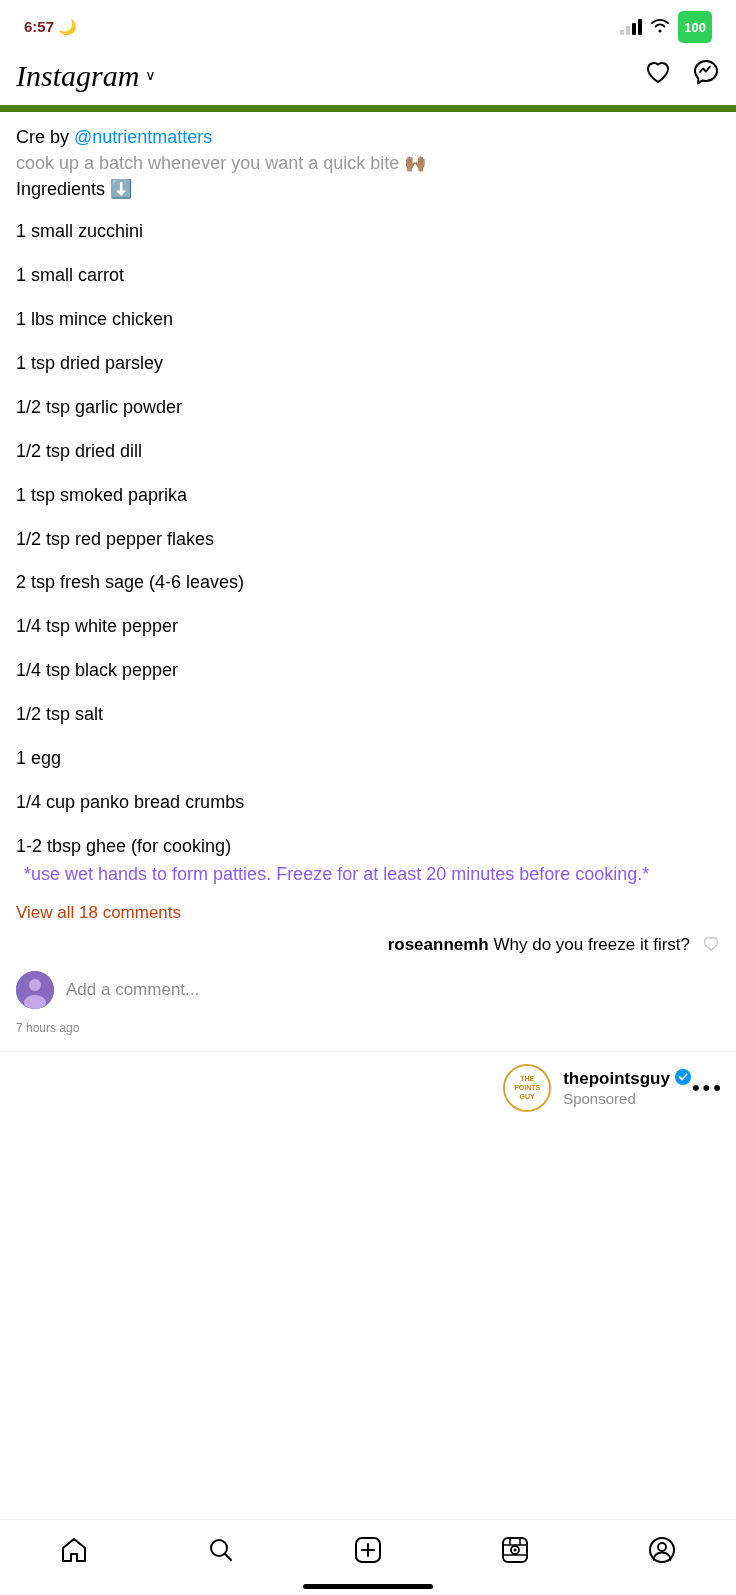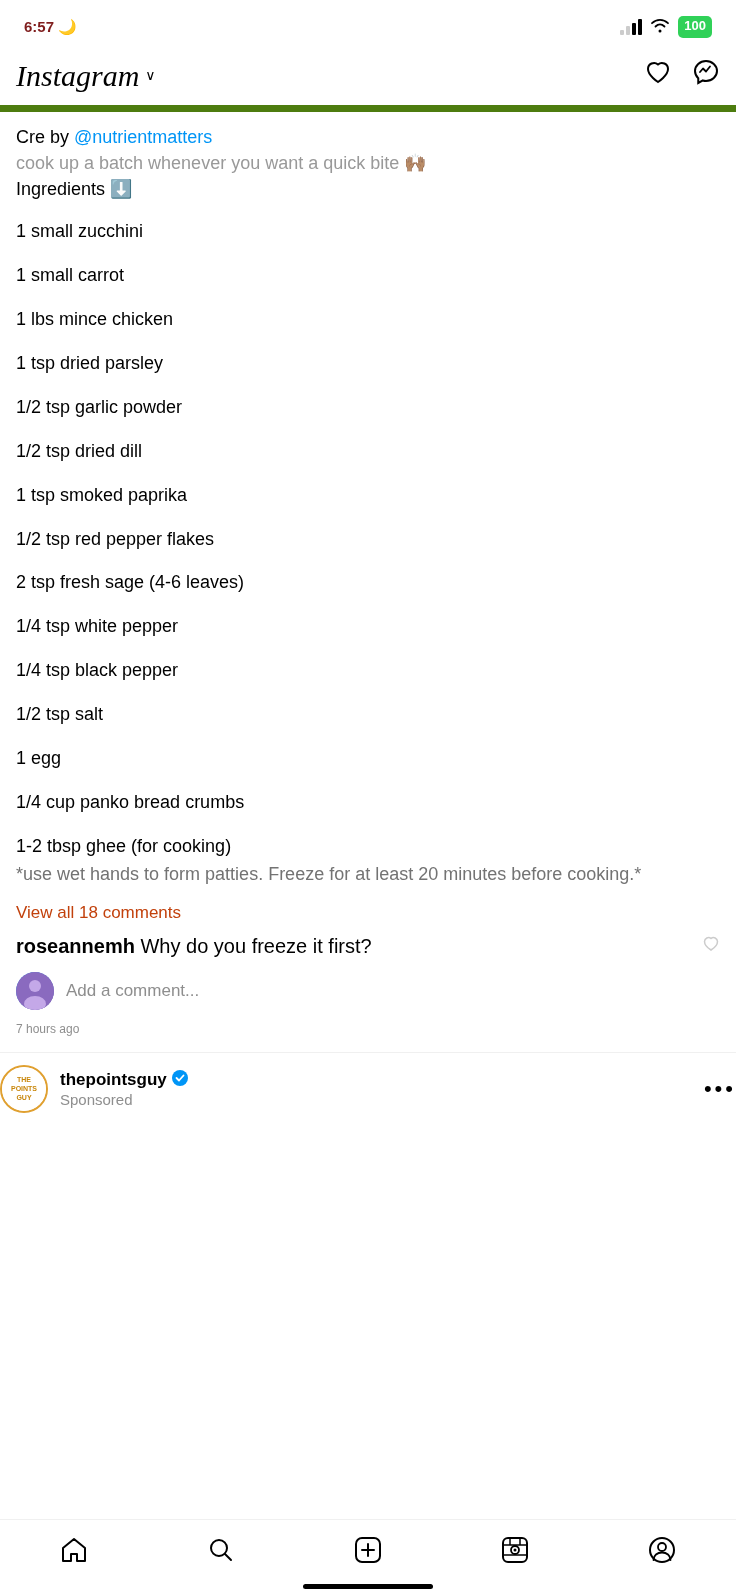--- a/index.html
+++ b/index.html
@@ -45,27 +45,28 @@
     .signal-bar.weak { height: 5px; background: #ccc; }
     .signal-bar.med { height: 9px; background: #ccc; }
     .signal-bar.strong { height: 12px; }
     .signal-bar.full { height: 16px; }
     .wifi-icon {
       font-size: 16px;
       color: #000;
     }
     .battery {
       display: inline-flex;
+      align-items: center;
       background: #30d158;
       border-radius: 5px;
       padding: 2px 6px;
       font-size: 13px;
       font-weight: 700;
       color: #fff;
-      height: 22px;
+      height: 32px;
     }
 
     
     .ig-header {
       display: flex;
       justify-content: space-between;
       align-items: center;
       padding: 8px 16px 12px 16px;
       border-bottom: 7px solid #4d7c0f;
     }
@@ -116,41 +117,43 @@
     }
     .ingredient-line {
       font-size: 18px;
       line-height: 1.55;
       color: #000;
       margin-top: 16px;
     }
     .note-line {
       font-size: 18px;
       line-height: 1.45;
-      color: #737373;
+      color: #8b5cf6;
       font-style: normal;
+      margin-left: 8px;
     }
 
     
     .view-comments {
       padding: 16px 16px 8px 16px;
       color: #c2410c;
       font-size: 17px;
       cursor: pointer;
     }
     .comment-preview {
       padding: 4px 16px 4px 16px;
       display: flex;
       align-items: flex-start;
       justify-content: space-between;
     }
     .comment-text {
-      font-size: 20px;
+      font-size: 17px;
       color: #000;
       flex: 1;
+      text-align: right;
     }
     .comment-author {
       font-weight: 700;
       color: #000;
     }
     .comment-heart {
       color: #ccc;
       font-size: 16px;
       margin-left: 12px;
       cursor: pointer;
@@ -198,24 +201,24 @@
 
     
     .divider {
       height: 1px;
       background: #f0f0f0;
       margin: 0;
     }
 
     
     .next-post-header {
-      padding: 12px 0;
-      display: flex;
-      align-items: center;
-      justify-content: space-between;
+      padding: 12px 12px;
+      display: flex;
+      align-items: center;
+      justify-content: flex-end;
     }
     .next-post-user {
       display: flex;
       align-items: center;
       gap: 12px;
     }
     .next-avatar {
       width: 48px;
       height: 48px;
       border-radius: 50%;

